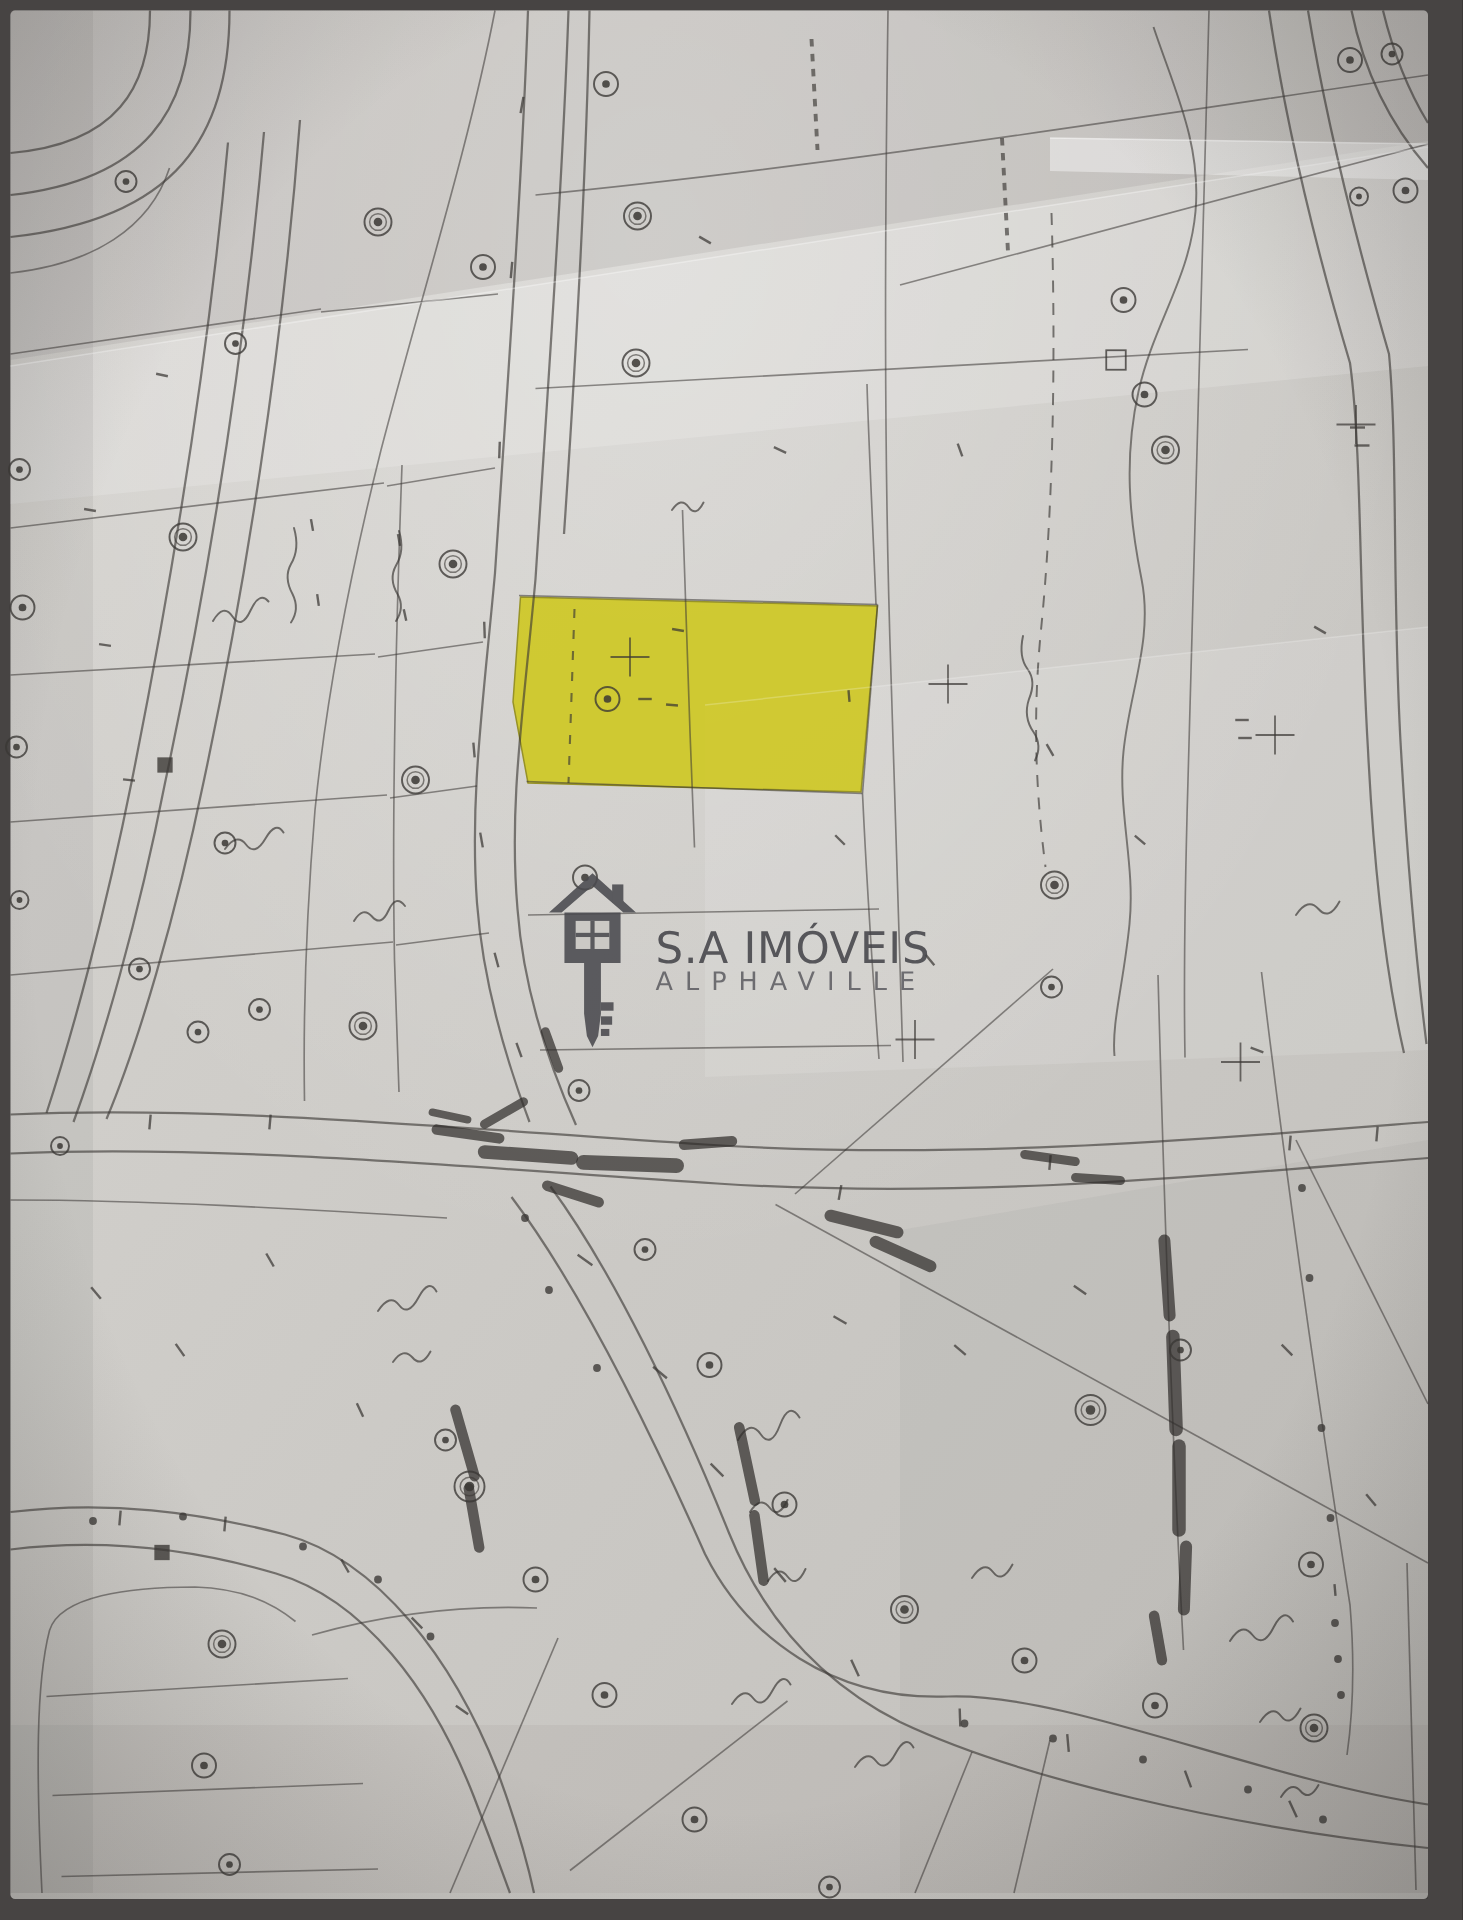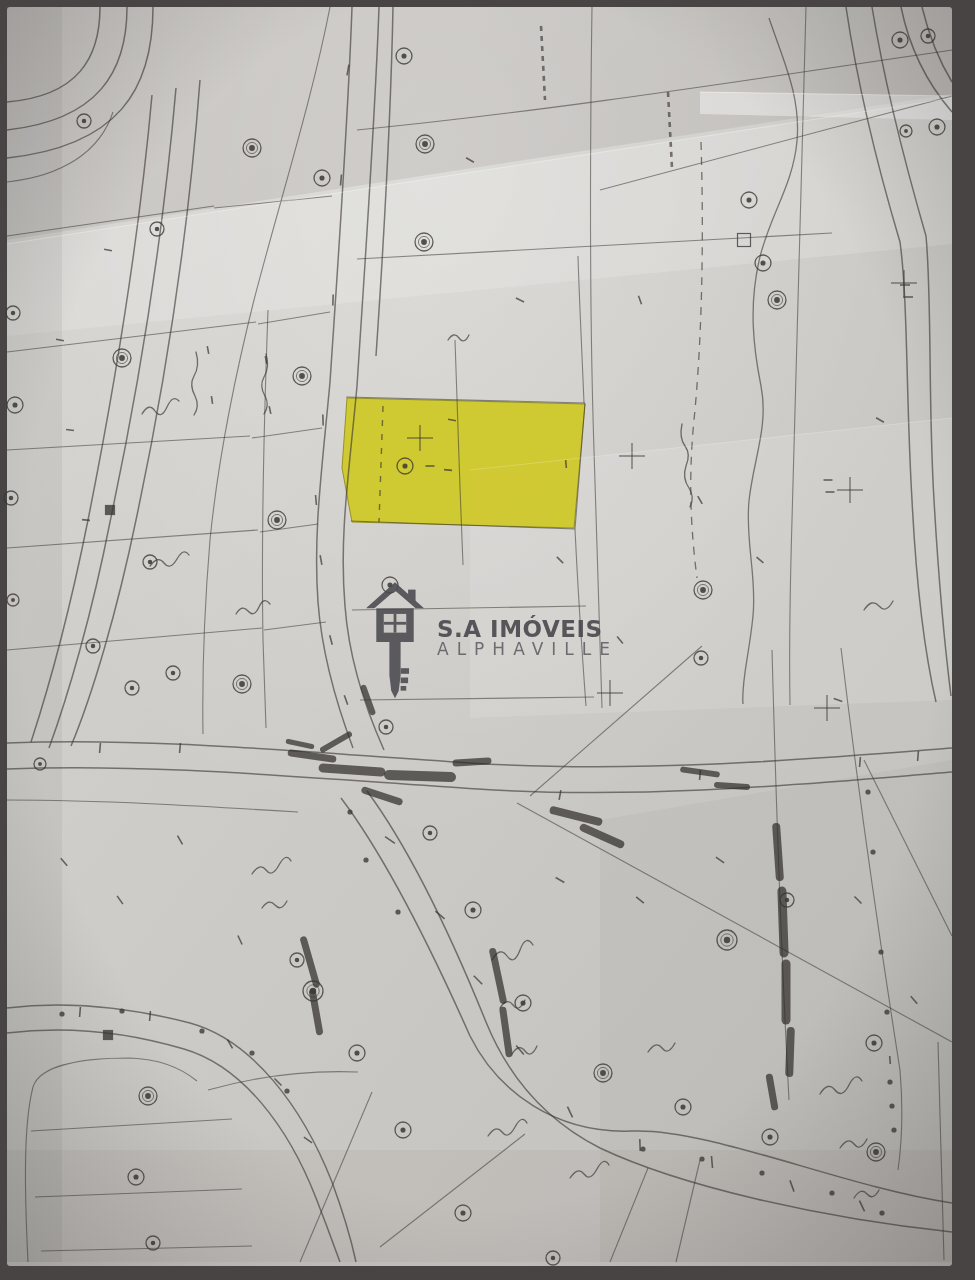--- a/index.html
+++ b/index.html
@@ -2,21 +2,21 @@
 <html><head>
 <meta charset="utf-8">
 <style>
   html,body{margin:0;padding:0;background:#2e2c2b;}
   body{width:975px;height:1280px;overflow:hidden;font-family:"DejaVu Sans","Liberation Sans",sans-serif;}
   .stage{position:relative;width:975px;height:1280px;background:#474443;}
   .stage svg.mapsvg{position:absolute;left:0;top:0;}
   .watermark{position:absolute;left:366px;top:580px;display:flex;align-items:flex-start;opacity:.88;pointer-events:none;}
   .wm-icon{flex:0 0 auto;}
   .wm-text{margin-left:13px;padding-top:38px;}
-  .wm-title{font-size:23px;font-weight:bold;letter-spacing:.5px;color:#45454a;line-height:1;white-space:nowrap;}
+  .wm-title{font-size:29px;font-weight:normal;letter-spacing:.5px;color:#45454a;line-height:1;white-space:nowrap;}
   .wm-sub{margin-top:0;font-size:17px;letter-spacing:8px;color:#55555b;line-height:1;white-space:nowrap;opacity:.92;}
 </style>
 </head>
 <body>
 
 <div class="stage">
   <svg class="mapsvg" width="975" height="1280" viewBox="0 0 975 1280">
     <defs>
       <linearGradient id="paperg" x1="0" y1="0" x2="1" y2="1">
         <stop offset="0" stop-color="#d7d5d1"></stop>

